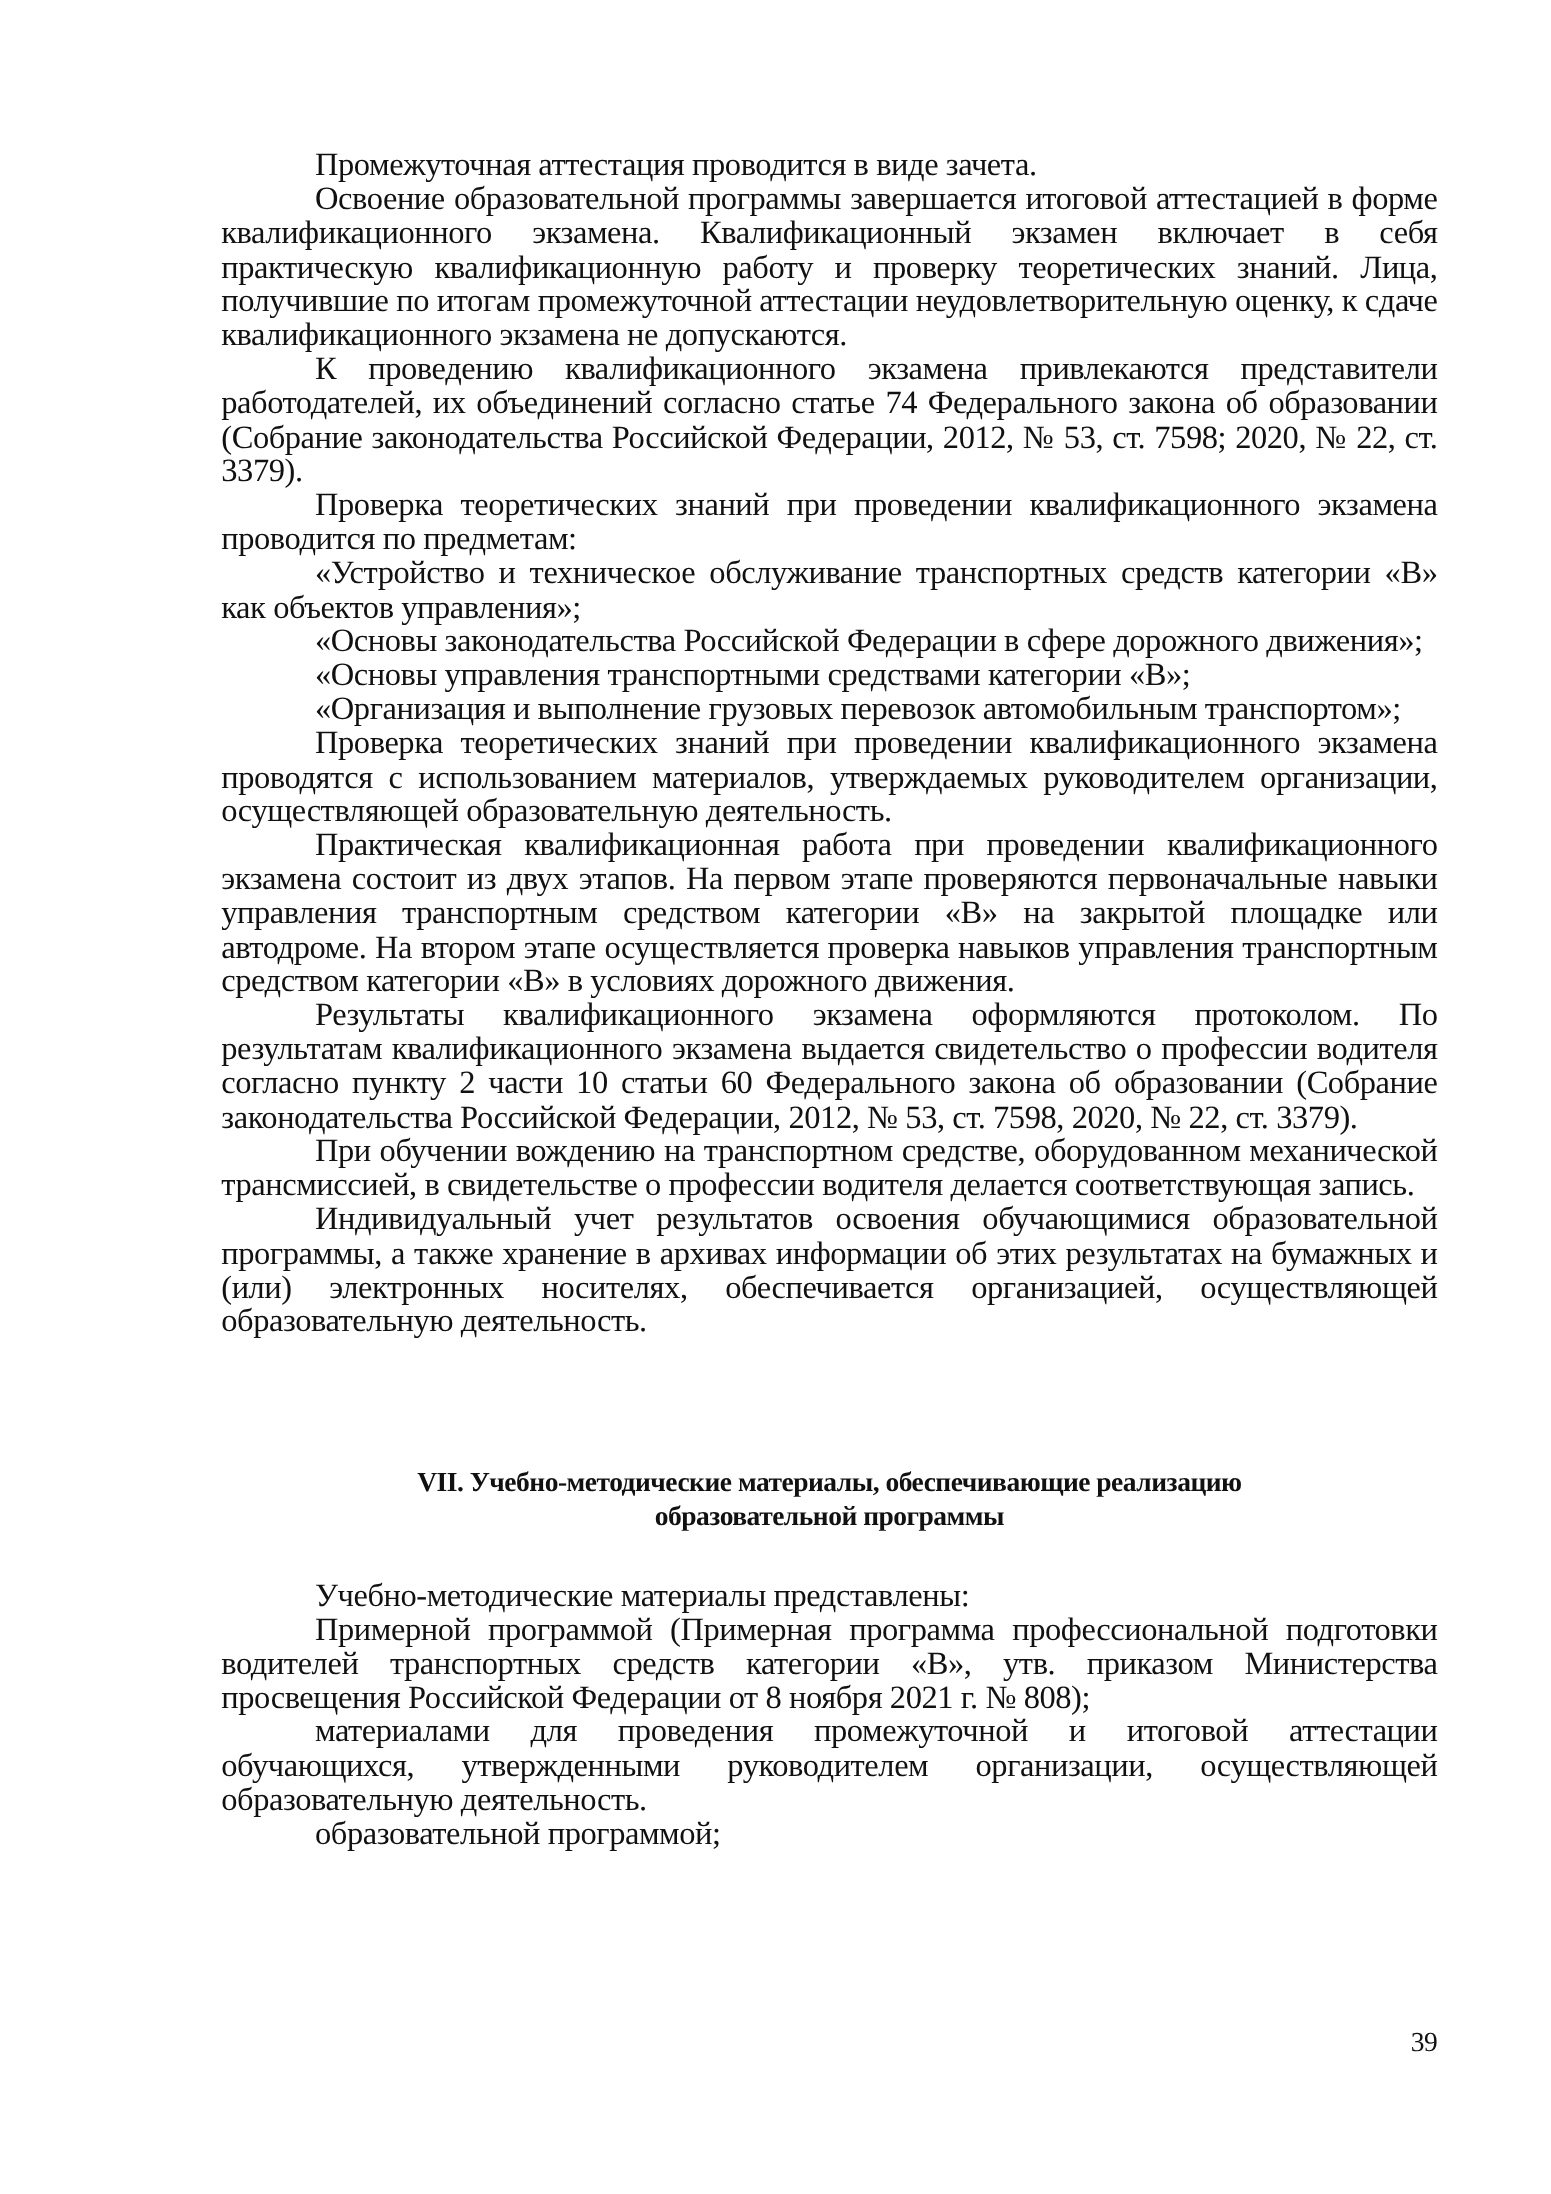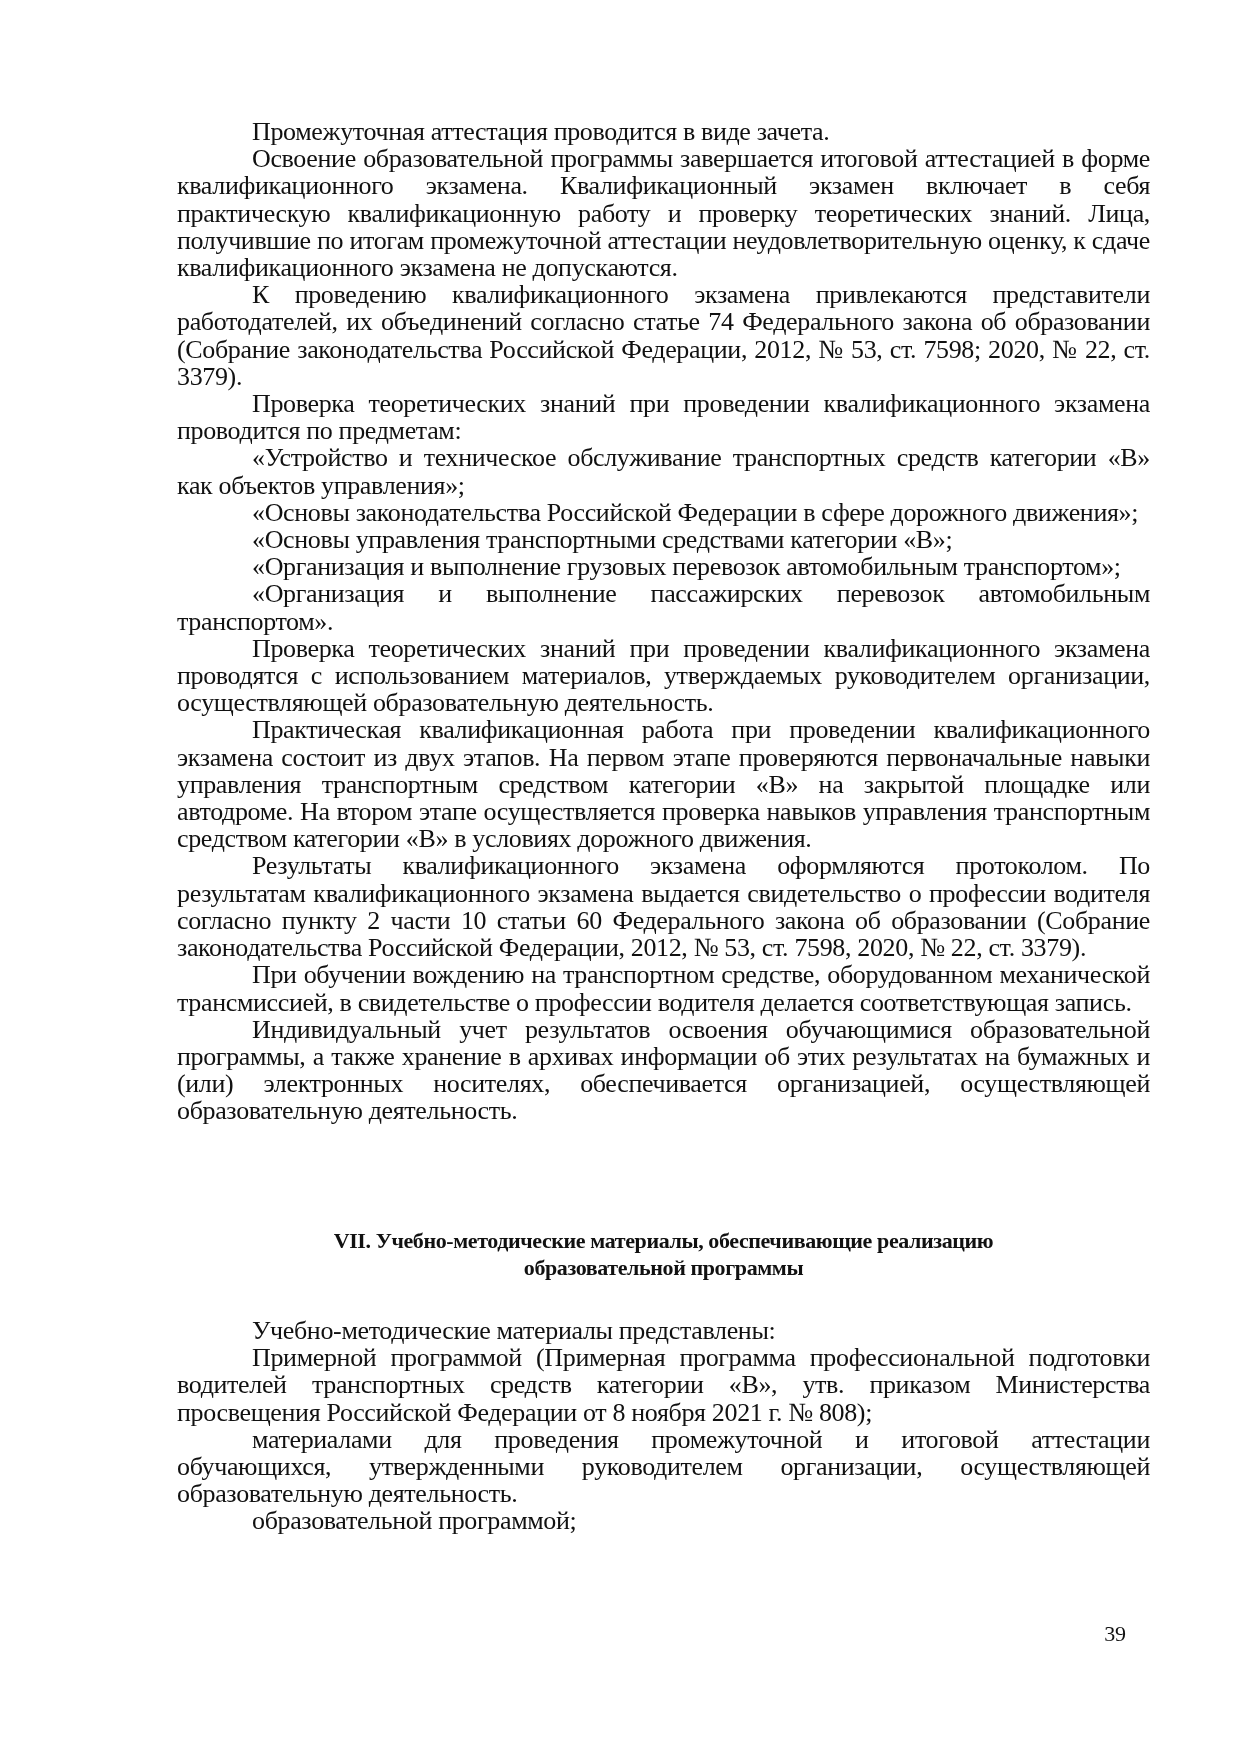--- a/index.html
+++ b/index.html
@@ -44,37 +44,36 @@
     .gap-heading {
       height: 36px;
     }
     .page-number {
       position: absolute;
       left: 1080px;
       width: 70px;
       top: 1620px;
       font-size: 22px;
       line-height: 27px;
-      text-align: center;
+      text-align: right;
       letter-spacing: -0.3px;
     }
   </style>
 </head>
 <body>
 
 <div class="page">
   <p class="para">Промежуточная аттестация проводится в виде зачета.</p>
   <p class="para">Освоение образовательной программы завершается итоговой аттестацией в форме квалификационного экзамена. Квалификационный экзамен включает в себя практическую квалификационную работу и проверку теоретических знаний. Лица, получившие по итогам промежуточной аттестации неудовлетворительную оценку, к сдаче квалификационного экзамена не допускаются.</p>
   <p class="para">К проведению квалификационного экзамена привлекаются представители работодателей, их объединений согласно статье 74 Федерального закона об образовании (Собрание законодательства Российской Федерации, 2012, № 53, ст. 7598; 2020, № 22, ст. 3379).</p>
   <p class="para">Проверка теоретических знаний при проведении квалификационного экзамена проводится по предметам:</p>
   <p class="para">«Устройство и техническое обслуживание транспортных средств категории «В» как объектов управления»;</p>
   <p class="para">«Основы законодательства Российской Федерации в сфере дорожного движения»;</p>
   <p class="para">«Основы управления транспортными средствами категории «В»;</p>
   <p class="para">«Организация и выполнение грузовых перевозок автомобильным транспортом»;</p>
-  <p class="para">«Организация и выполнение пассажирских перевозок автомобильным транспортом».</p>
   <p class="para">Проверка теоретических знаний при проведении квалификационного экзамена проводятся с использованием материалов, утверждаемых руководителем организации, осуществляющей образовательную деятельность.</p>
   <p class="para">Практическая квалификационная работа при проведении квалификационного экзамена состоит из двух этапов. На первом этапе проверяются первоначальные навыки управления транспортным средством категории «В» на закрытой площадке или автодроме. На втором этапе осуществляется проверка навыков управления транспортным средством категории «В» в условиях дорожного движения.</p>
   <p class="para">Результаты квалификационного экзамена оформляются протоколом. По результатам квалификационного экзамена выдается свидетельство о профессии водителя согласно пункту 2 части 10 статьи 60 Федерального закона об образовании (Собрание законодательства Российской Федерации, 2012, № 53, ст. 7598, 2020, № 22, ст. 3379).</p>
   <p class="para">При обучении вождению на транспортном средстве, оборудованном механической трансмиссией, в свидетельстве о профессии водителя делается соответствующая запись.</p>
   <p class="para">Индивидуальный учет результатов освоения обучающимися образовательной программы, а также хранение в архивах информации об этих результатах на бумажных и (или) электронных носителях, обеспечивается организацией, осуществляющей образовательную деятельность.</p>
 
   <div class="gap-large"></div>
 
   <div>
     <p class="heading">VII. Учебно-методические материалы, обеспечивающие реализацию</p>

